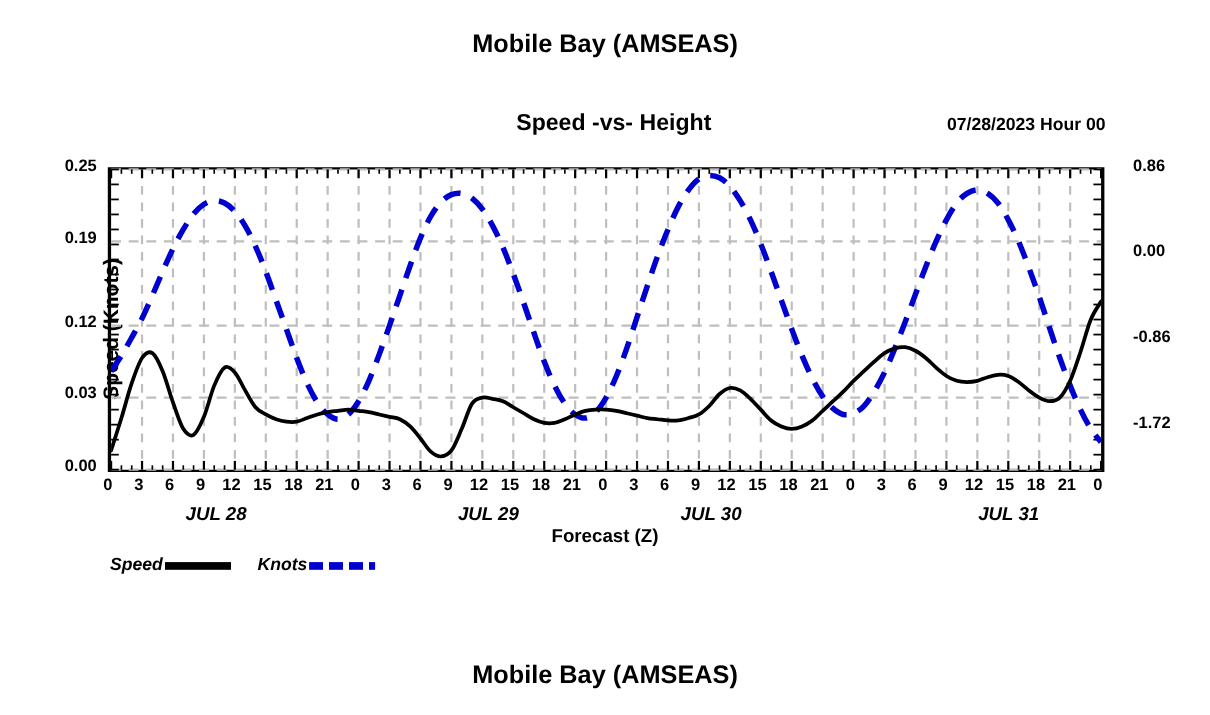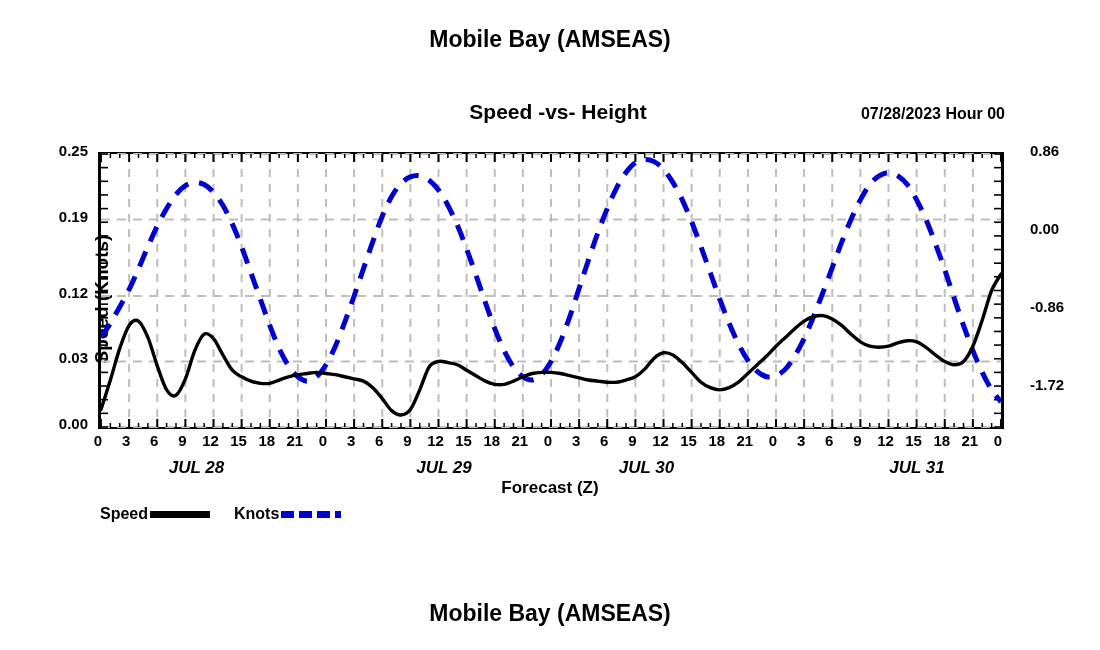--- a/index.html
+++ b/index.html
@@ -146,20 +146,21 @@
     align-items: center;
     gap: 0px;
   }
   .legend-item {
     display: flex;
     align-items: center;
   }
   .legend-text {
     font-size: 16px;
     font-weight: bold;
+    font-style: italic;
   }
   .legend-swatch {
     width: 60px;
     height: 7px;
     margin-left: 2px;
   }
   .legend-swatch.solid { background: #000000; }
   .legend-swatch.dashed {
     background: repeating-linear-gradient(to right,
       #0000D0 0px, #0000D0 13px, #ffffff 13px, #ffffff 18px);

